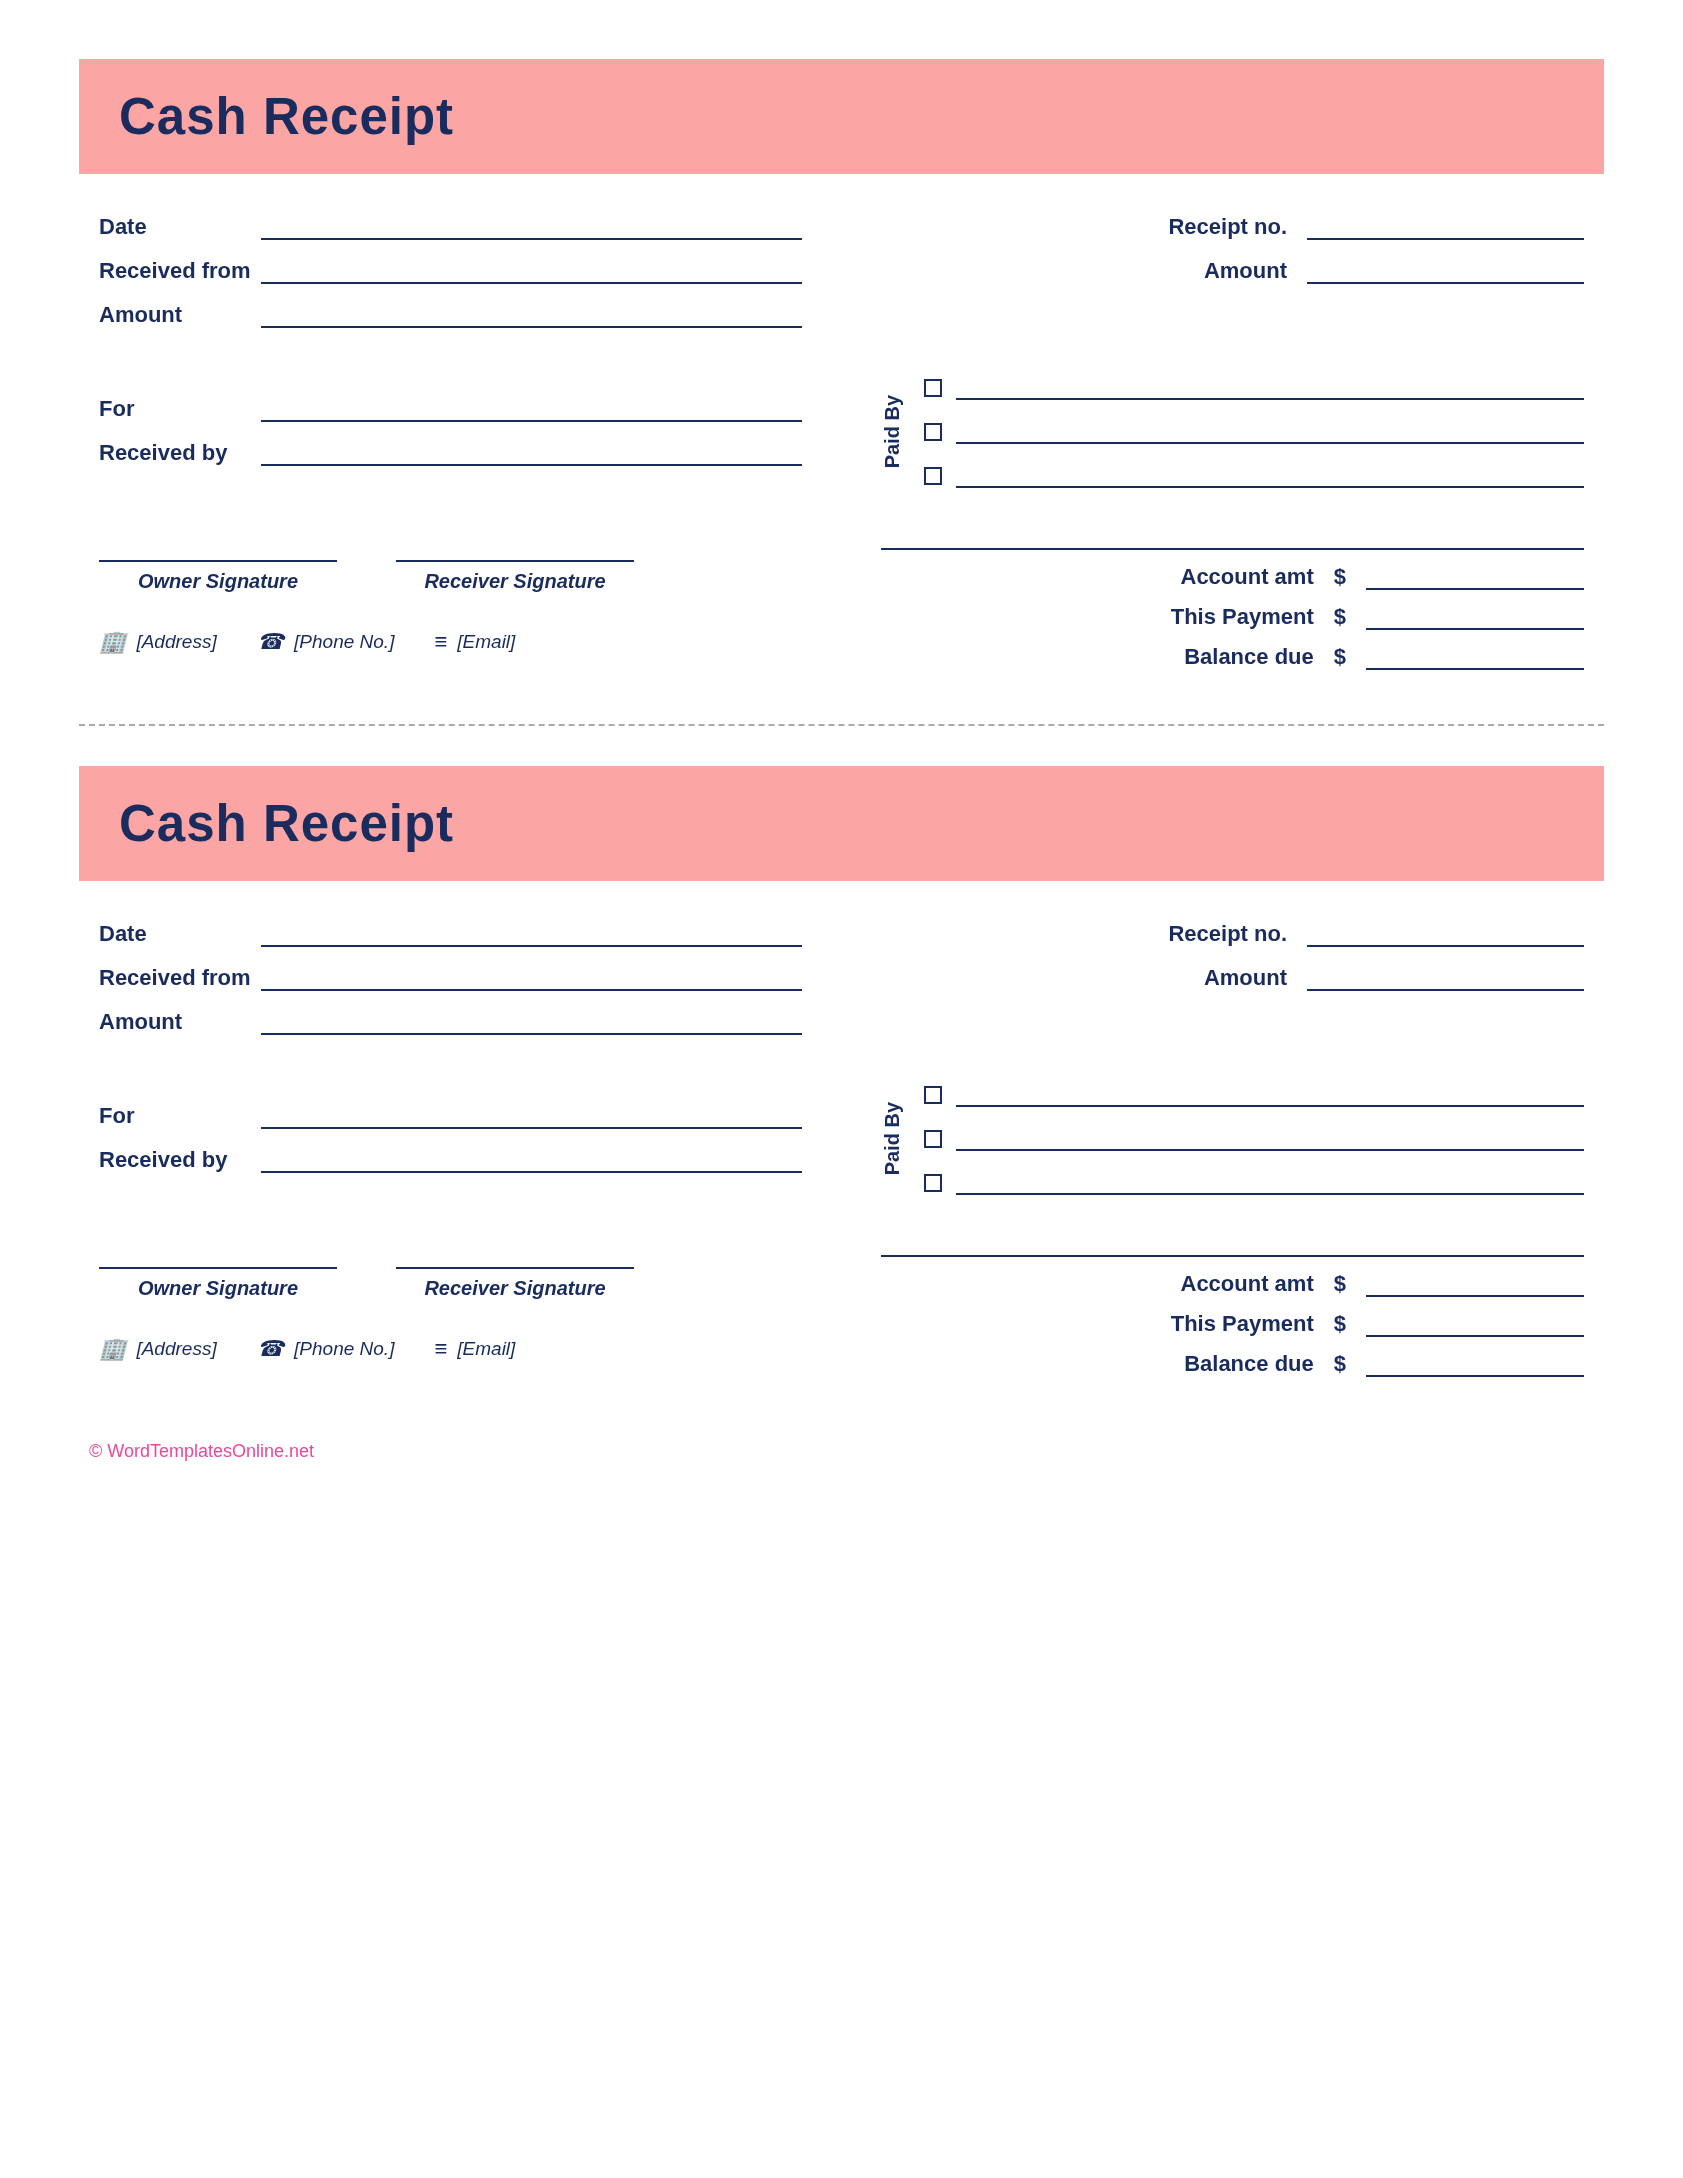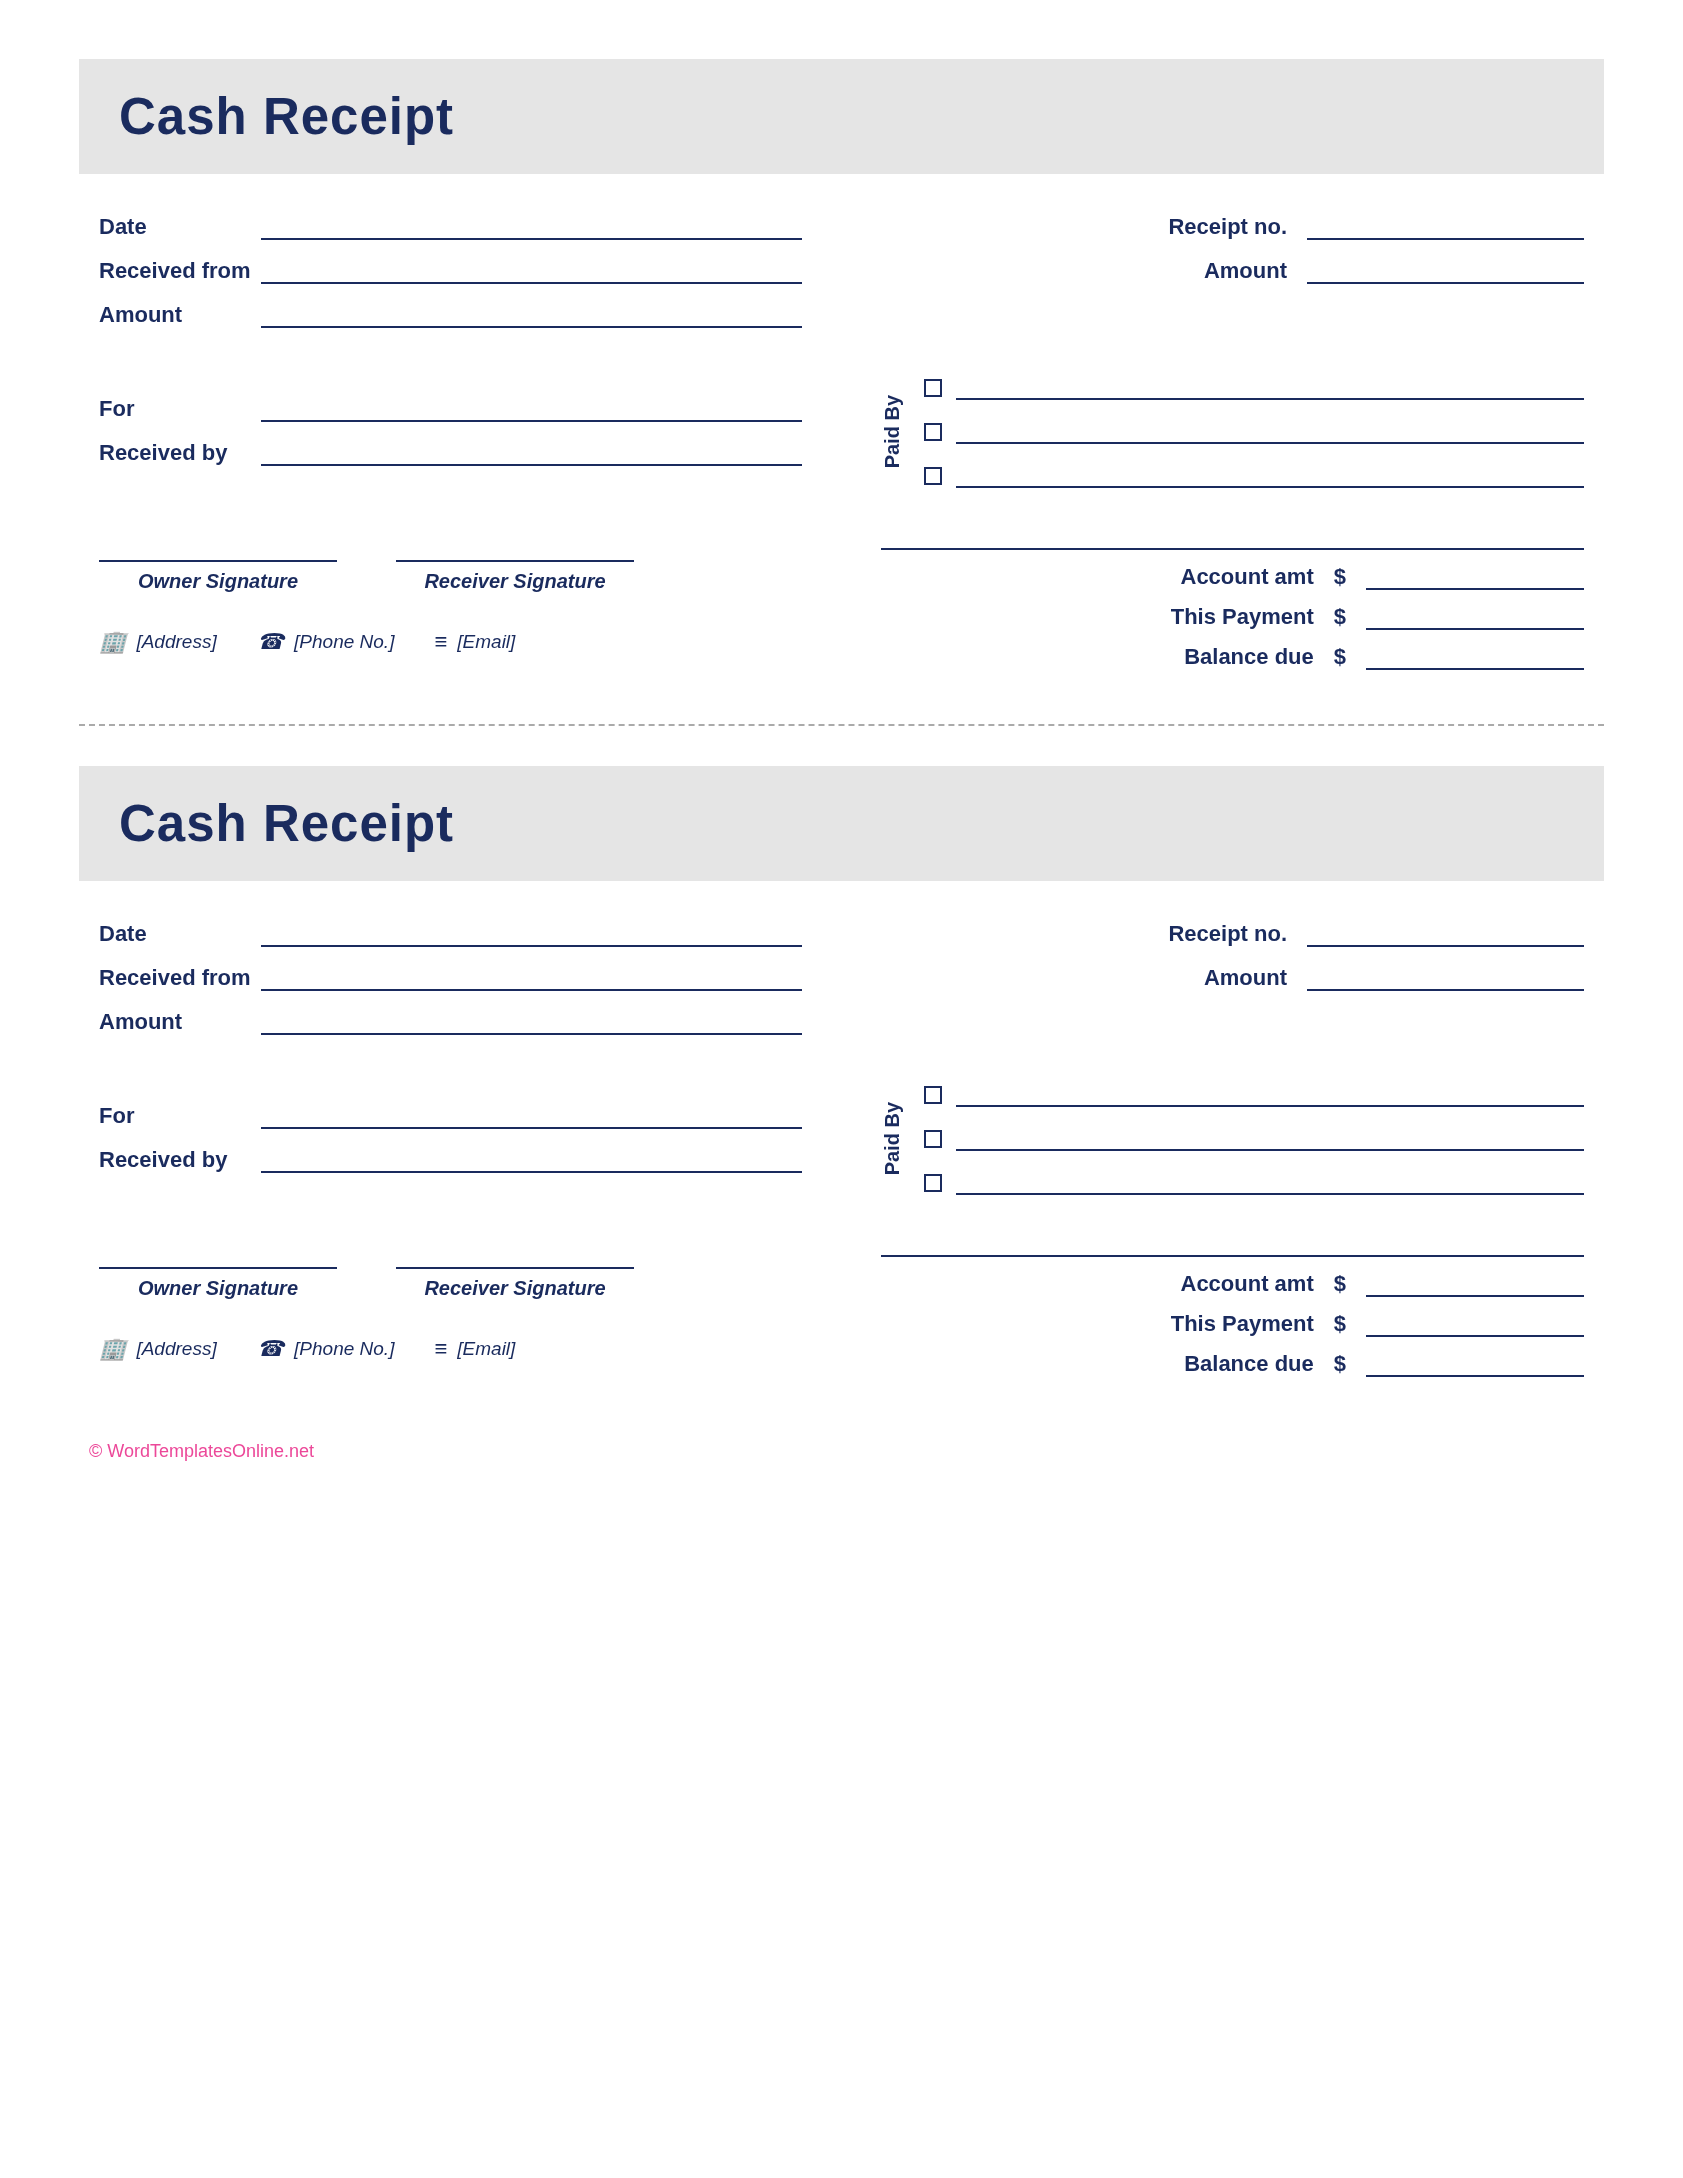--- a/index.html
+++ b/index.html
@@ -10,21 +10,21 @@
       min-height: 2178px;
       padding: 59px 79px;
       color: #1a2b5e;
     }
 
     .receipt-block {
       margin-bottom: 40px;
     }
 
     .receipt-header {
-      background: #e5e5e5;
+      background: #fca5a5;
       padding: 28px 40px 28px 40px;
       margin-bottom: 40px;
     }
 
     .receipt-title {
       font-size: 51px;
       font-weight: 900;
       color: #1a2b5e;
       letter-spacing: 1px;
     }

